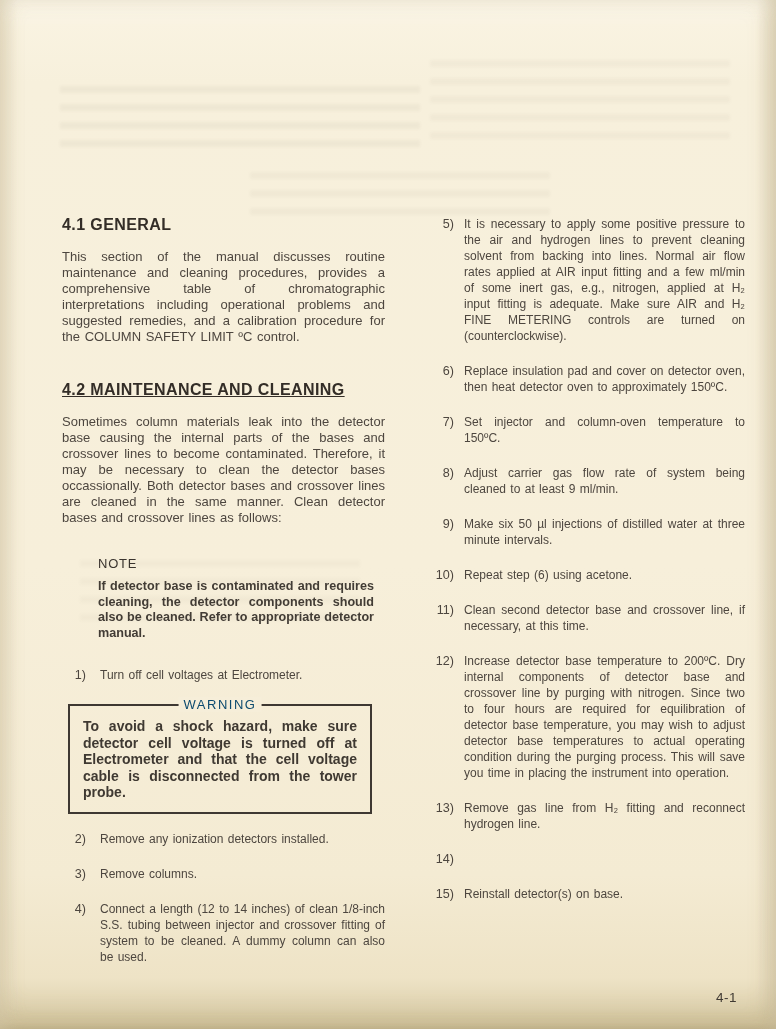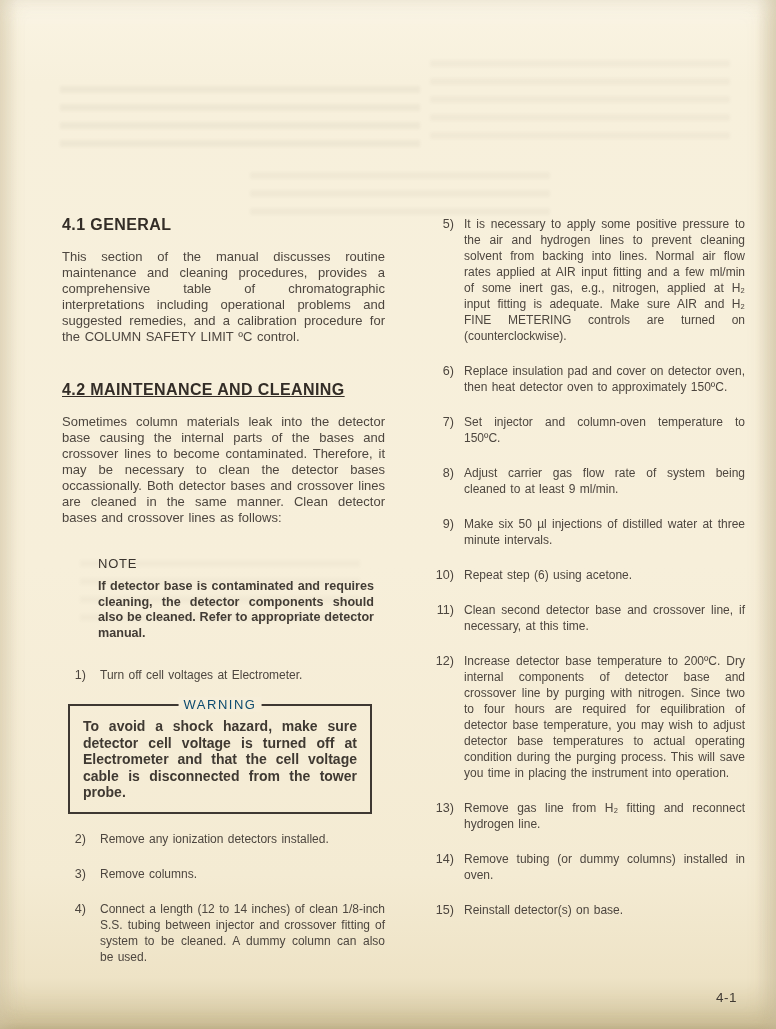--- a/index.html
+++ b/index.html
@@ -168,21 +168,20 @@
       <div class="step">
         <span class="num">12)</span>
         <span class="txt">Increase detector base temperature to 200ºC. Dry internal components of detector base and crossover line by purging with nitrogen. Since two to four hours are required for equilibration of detector base temperature, you may wish to adjust detector base temperatures to actual operating condition during the purging process. This will save you time in placing the instrument into operation.</span>
       </div>
       <div class="step">
         <span class="num">13)</span>
         <span class="txt">Remove gas line from H₂ fitting and reconnect hydrogen line.</span>
       </div>
       <div class="step">
         <span class="num">14)</span>
-        <span class="txt">Remove tubing (or dummy columns) installed in oven.</span>
       </div>
       <div class="step">
         <span class="num">15)</span>
         <span class="txt">Reinstall detector(s) on base.</span>
       </div>
     </div>
 
   </div>
 
   <div class="page-number">4-1</div>

